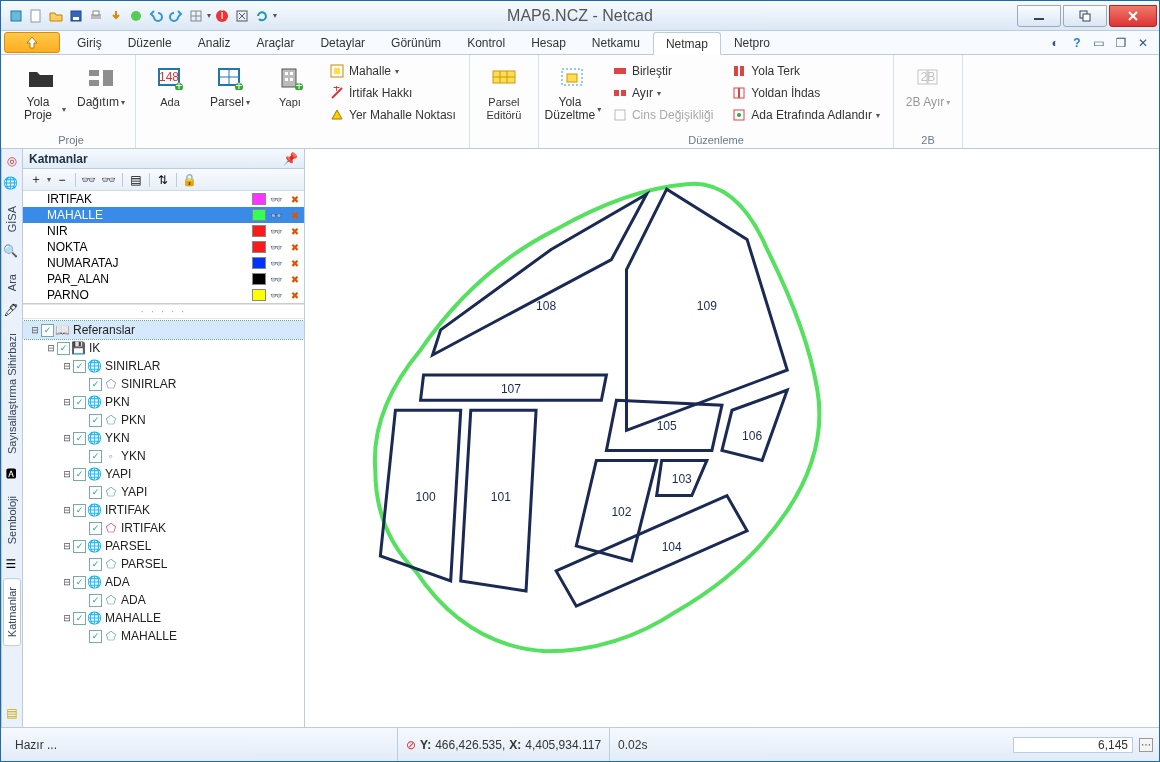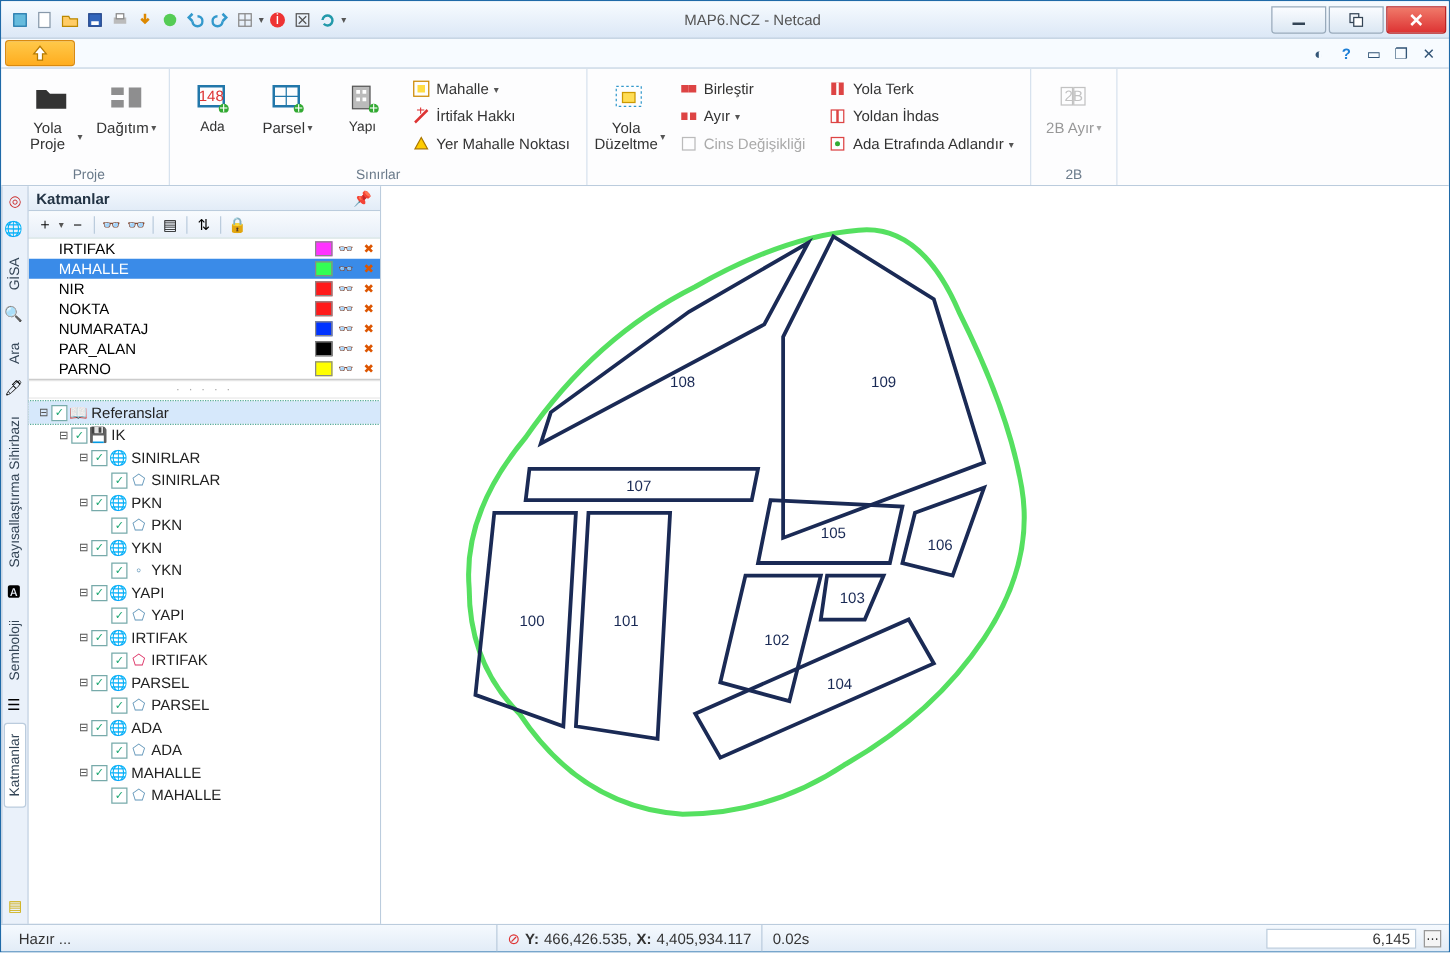--- a/index.html
+++ b/index.html
@@ -2,21 +2,21 @@
 <html><head>
 <meta charset="utf-8">
 <style>
   * { box-sizing: border-box; margin: 0; padding: 0; font-family: 'Segoe UI', Tahoma, sans-serif; font-size: 12px; }
   html, body { width: 1160px; height: 762px; overflow: hidden; background: #fff; }
   .window { width: 1160px; height: 762px; border: 1px solid #1f6aa8; display: flex; flex-direction: column; background: linear-gradient(#eef3fa,#dfe9f5); }
   
   .titlebar { height: 30px; display: flex; align-items: center; background: linear-gradient(#f7fbff,#dce8f6); border-bottom: 1px solid #bcd; position: relative; }
   .qat { display: flex; align-items: center; gap: 2px; padding-left: 6px; }
   .qat-btn { width: 18px; height: 18px; display: flex; align-items: center; justify-content: center; border-radius: 2px; cursor: pointer; }
-  .title-text { position: absolute; left: 50%; transform: translateX(-50%); color: #555; font-size: 12px; margin-left: 22px; }
+  .title-text { position: absolute; left: 50%; transform: translateX(-50%); color: #555; font-size: 16px; }
   .winbtns { margin-left: auto; display: flex; }
   .winbtn { width: 44px; height: 22px; display: flex; align-items: center; justify-content: center; border: 1px solid #9ab; margin-right: 2px; background: linear-gradient(#fafcff,#dbe7f3); border-radius: 0 0 3px 3px; cursor: pointer; }
   .winbtn.close { background: linear-gradient(#f07a6a,#d33); color: #fff; border-color: #b22; width: 48px;}
   
   .menubar { height: 24px; display: flex; align-items: stretch; background: #f7fbff; border-bottom: 1px solid #bcd; padding-left: 2px;}
   .filebtn { width: 56px; background: linear-gradient(#ffc94a,#ffad1f); border: 1px solid #d98a10; border-radius: 3px; margin: 1px 4px 1px 1px; display:flex; align-items:center; justify-content:center; cursor:pointer;}
   .menuitem { padding: 0 12px; display: flex; align-items: center; color: #333; cursor: pointer; border: 1px solid transparent;}
   .menuitem.active { background: #fff; border: 1px solid #bcd; border-bottom-color: #fff; border-radius: 3px 3px 0 0; position:relative; top:1px;}
   .menuright { margin-left:auto; display:flex; gap:6px; padding-right:8px; align-items:center;}
   .menuright span { width:16px; height:16px; display:flex; align-items:center; justify-content:center; color:#357; cursor:pointer;}
@@ -59,21 +59,21 @@
   .tnode { display:flex; align-items:center; height:18px; cursor:pointer; padding-left:4px;}
   .tnode.sel { background:#d6e8fb; outline:1px dotted #5a9;}
   .tnode .exp { width:12px; text-align:center; color:#555; font-size:9px;}
   .tnode .chk { width:13px; height:13px; border:1px solid #7aa; background:#fff; margin-right:2px; display:flex; align-items:center; justify-content:center; font-size:9px; color:#2a7;}
   .tnode .nico { width:14px; height:14px; margin-right:3px; display:flex; align-items:center; justify-content:center;}
   .tnode .nlbl { color:#222;}
   
   .canvas { flex:1; background:#fff; position:relative;}
   .canvas svg { position:absolute; inset:0;}
   
-  .statusbar { height:22px; background:linear-gradient(#f5f9fe,#e2ecf7); border-top:1px solid #bcd; display:flex; align-items:center; padding:0 6px; font-size:11px; color:#333;}
+  .statusbar { height:34px; background:linear-gradient(#f5f9fe,#e2ecf7); border-top:1px solid #bcd; display:flex; align-items:center; padding:0 6px; font-size:11px; color:#333;}
   .statusbar .cell { padding:0 8px; border-left:1px solid #bcd; height:100%; display:flex; align-items:center; gap:4px;}
   .statusbar .cell:first-child { border-left:none; flex:0 0 390px;}
   .statusbar .spacer { flex:1;}
   .statusbar .num { width:120px; background:#fff; border:1px solid #bcd; height:16px; display:flex; align-items:center; justify-content:flex-end; padding:0 4px;}
   .ellips { width:14px; height:14px; border:1px solid #999; display:flex; align-items:center; justify-content:center; font-size:10px; margin-left:2px; cursor:pointer; background:#f5f5f5;}
 </style>
 </head>
 <body>
 
 <div class="window">
@@ -175,20 +175,33 @@
         </div>
     </div>
   </div>
 
   <div class="menubar">
     <div class="filebtn">
       <svg width="20" height="16">
           <path d="M10 2l-5 6h3v5h4v-5h3z" fill="#fff" stroke="#b57a00"></path>
         </svg>
     </div>
+    <div id="menu-items" style="display: flex;">
+        <div class="menuitem">Giriş</div>
+        <div class="menuitem">Düzenle</div>
+        <div class="menuitem">Analiz</div>
+        <div class="menuitem">Araçlar</div>
+        <div class="menuitem">Detaylar</div>
+        <div class="menuitem">Görünüm</div>
+        <div class="menuitem">Kontrol</div>
+        <div class="menuitem">Hesap</div>
+        <div class="menuitem">Netkamu</div>
+        <div class="menuitem active">Netmap</div>
+        <div class="menuitem">Netpro</div>
+      </div>
     <div class="menuright">
       <span>◐</span>
       <span style="color:#1e7fd6;font-weight:bold;">?</span>
       <span>▭</span>
       <span>❐</span>
       <span>✕</span>
     </div>
   </div>
 
   <div class="ribbon">
@@ -284,29 +297,42 @@
           <div class="rrow">
               <span class="ico">
                 <svg width="14" height="14">
                   <path d="M7 2l5 9H2z" fill="#fc0" stroke="#a70"></path>
                 </svg>
               </span>
               <span>Yer Mahalle Noktası</span>
             </div>
         </div>
       </div>
-      <div class="rgroup-label">Sınırlar</div>
-    </div>
-
+    </div>
 
     <div class="rgroup">
       <div class="rgroup-body">
         <div class="rbig">
           <span class="ico">
               <svg width="28" height="24">
+                <rect x="3" y="5" width="22" height="12" fill="#fd5" stroke="#c90"></rect>
+                <path d="M3 11h22M10 5v12M17 5v12" stroke="#c90"></path>
+              </svg>
+            </span>
+          <span class="lbl">Parsel Editörü</span>
+        </div>
+      </div>
+      <div class="rgroup-label"></div>
+    </div>
+
+    <div class="rgroup">
+      <div class="rgroup-body">
+        <div class="rbig">
+          <span class="ico">
+              <svg width="28" height="24">
                 <rect x="3" y="3" width="20" height="16" fill="none" stroke="#39c" stroke-dasharray="2"></rect>
                 <rect x="8" y="8" width="10" height="8" fill="#fd5" stroke="#c90"></rect>
               </svg>
             </span>
           <span class="lbl">
               <span>Yola Düzeltme</span>
               <span class="caret">▾</span>
             </span>
         </div>
         <div class="rcol">
@@ -362,20 +388,21 @@
                 <svg width="14" height="14">
                   <rect x="2" y="2" width="10" height="10" fill="none" stroke="#d44"></rect>
                   <circle cx="7" cy="7" r="2" fill="#3a3"></circle>
                 </svg>
               </span>
               <span>Ada Etrafında Adlandır</span>
               <span class="caret">▾</span>
             </div>
         </div>
       </div>
+      <div class="rgroup-label">Düzenleme</div>
     </div>
 
     <div class="rgroup">
       <div class="rgroup-body">
         <div class="rbig" style="opacity:0.5;">
           <span class="ico">
               <svg width="28" height="24">
                 <rect x="4" y="4" width="9" height="14" fill="none" stroke="#888"></rect>
                 <rect x="14" y="4" width="9" height="14" fill="none" stroke="#888"></rect>
                 <text x="14" y="15" font-size="9" fill="#888" text-anchor="middle">2B</text>

